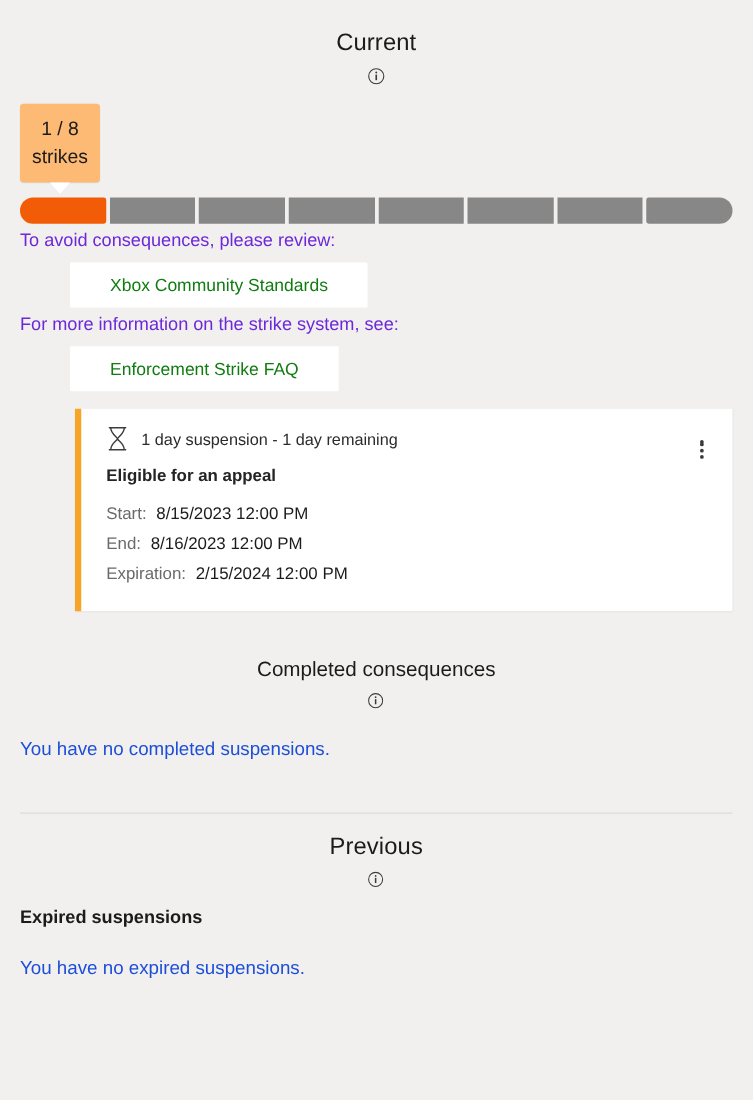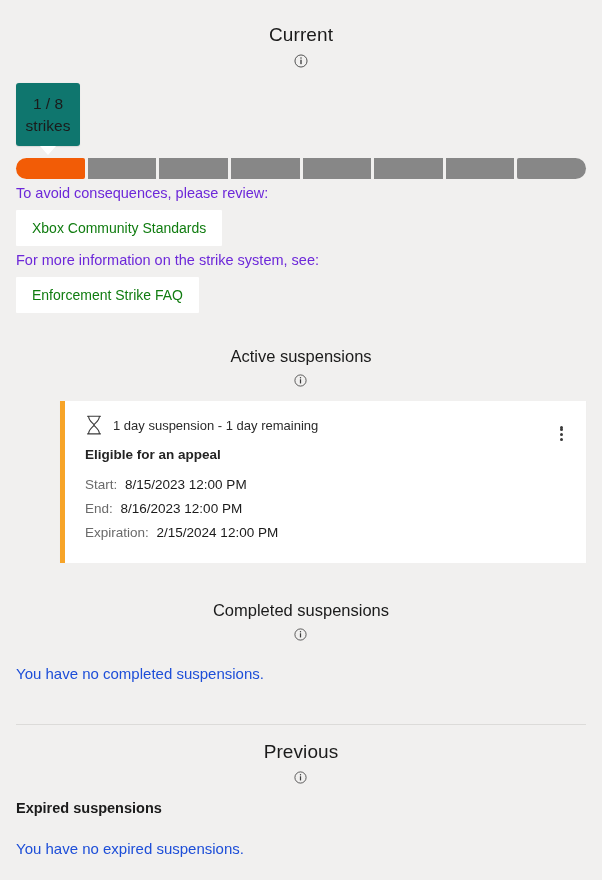--- a/index.html
+++ b/index.html
@@ -87,27 +87,28 @@
   .prompt {
     font-size: 14.5px;
     color: #6d28d9;
     margin-top: 6px;
   }
   .linkbtn {
     display: inline-block;
     background: #ffffff;
     color: #107c10;
     font-size: 14px;
-    padding: 10px 16px;
+    padding: 10px 32px;
     margin-top: 9px;
     border: none;
     border-radius: 1px;
     cursor: pointer;
     font-family: inherit;
     text-align: center;
+    margin-left: 40px;
   }
 
   
   .card {
     background: #ffffff;
     border-left: 5px solid #f7a428;
     margin-top: 14px;
     padding: 14px 14px 18px 20px;
     position: relative;
     box-shadow: 0 0.3px 1px rgba(0,0,0,0.07);
@@ -193,21 +194,21 @@
     <span class="info-icon">
       <svg viewBox="0 0 16 16" width="14" height="14" aria-hidden="true">
         <circle cx="8" cy="8" r="6.9" fill="none" stroke="#3b3b3b" stroke-width="1"></circle>
         <circle cx="8" cy="4.6" r="0.85" fill="#3b3b3b"></circle>
         <rect x="7.25" y="6.5" width="1.5" height="5.1" fill="#3b3b3b"></rect>
       </svg>
     </span>
   </div>
 
   <div class="meter-wrap">
-    <div class="callout" style="background: #0f766e;">
+    <div class="callout" style="background: #fdba74;">
       <span class="c-line">1 / 8</span>
       <span class="c-line">strikes</span>
     </div>
 
     <div class="meter">
       <div class="seg filled" style="background: rgb(242, 92, 6);"></div>
       <div class="seg" style="background: rgb(135, 135, 135);"></div>
       <div class="seg" style="background: rgb(135, 135, 135);"></div>
       <div class="seg" style="background: rgb(135, 135, 135);"></div>
       <div class="seg" style="background: rgb(135, 135, 135);"></div>
@@ -217,30 +218,20 @@
     </div>
   </div>
 
   <div class="prompt">To avoid consequences, please review:</div>
   <button class="linkbtn" style="color: rgb(16, 124, 16); background: rgb(255, 255, 255);">Xbox Community Standards</button>
 
   <div class="prompt">For more information on the strike system, see:</div>
   <button class="linkbtn" style="color: rgb(16, 124, 16); background: rgb(255, 255, 255);">Enforcement Strike FAQ</button>
 
   
-  <div class="section-head head-gap-1">
-    <span class="section-title-md">Active suspensions</span>
-    <span class="info-icon">
-      <svg viewBox="0 0 16 16" width="13" height="13" aria-hidden="true">
-        <circle cx="8" cy="8" r="6.9" fill="none" stroke="#3b3b3b" stroke-width="1"></circle>
-        <circle cx="8" cy="4.6" r="0.85" fill="#3b3b3b"></circle>
-        <rect x="7.25" y="6.5" width="1.5" height="5.1" fill="#3b3b3b"></rect>
-      </svg>
-    </span>
-  </div>
 
   <div class="card" style="border-left-color: rgb(247, 164, 40); background: rgb(255, 255, 255); margin-left: 44px;">
     <button class="kebab">
       <span class="kebab-dots">
         <span></span>
           <span></span>
           <span></span>
       </span>
     </button>
 
@@ -268,21 +259,21 @@
       </div>
       <div class="drow">
         <span class="dlabel">Expiration:</span>
         <span class="dvalue">2/15/2024 12:00 PM</span>
       </div>
     </div>
   </div>
 
   
   <div class="section-head head-gap-2">
-    <span class="section-title-md">Completed suspensions</span>
+    <span class="section-title-md">Completed consequences</span>
     <span class="info-icon">
       <svg viewBox="0 0 16 16" width="13" height="13" aria-hidden="true">
         <circle cx="8" cy="8" r="6.9" fill="none" stroke="#3b3b3b" stroke-width="1"></circle>
         <circle cx="8" cy="4.6" r="0.85" fill="#3b3b3b"></circle>
         <rect x="7.25" y="6.5" width="1.5" height="5.1" fill="#3b3b3b"></rect>
       </svg>
     </span>
   </div>
   <div class="empty-text">You have no completed suspensions.</div>
 

